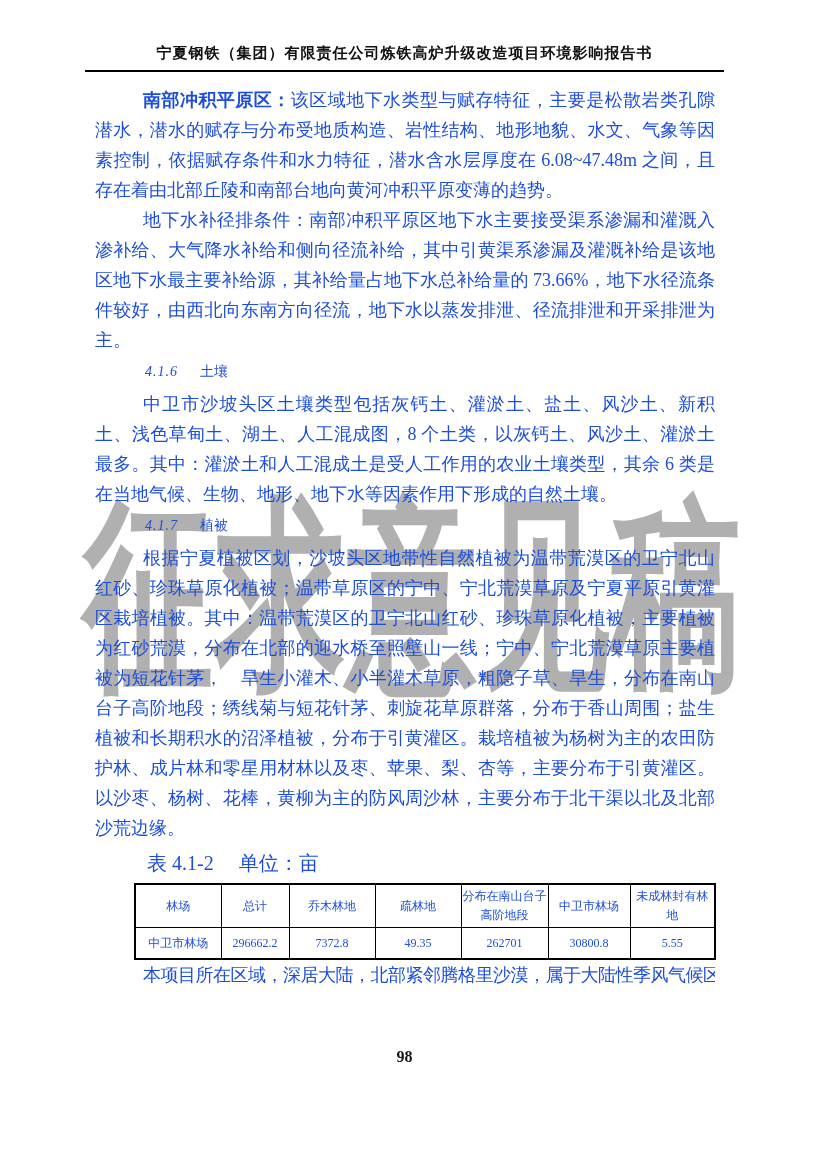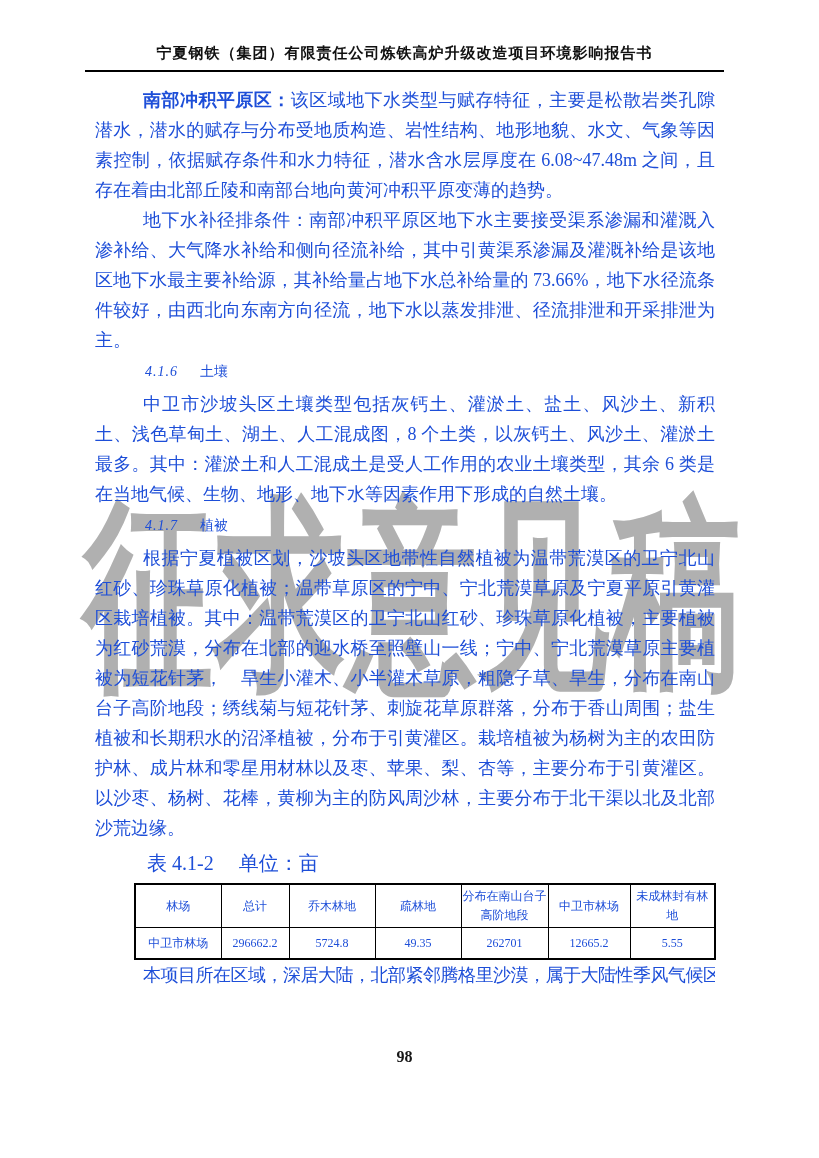--- a/index.html
+++ b/index.html
@@ -136,24 +136,24 @@
           <th>疏林地</th>
           <th>分布在南山台子高阶地段</th>
           <th>中卫市林场</th>
           <th>未成林封有林地</th>
         </tr>
       </thead>
       <tbody>
         <tr>
           <td>中卫市林场</td>
           <td>296662.2</td>
-          <td>5724.8</td>
+          <td>7372.8</td>
           <td>49.35</td>
           <td>262701</td>
-          <td>12665.2</td>
+          <td>30800.8</td>
           <td>5.55</td>
         </tr>
       </tbody>
     </table>
 
 
     <p class="para oneline">本项目所在区域，深居大陆，北部紧邻腾格里沙漠，属于大陆性季风气候区。</p>
 
   </div>
 

